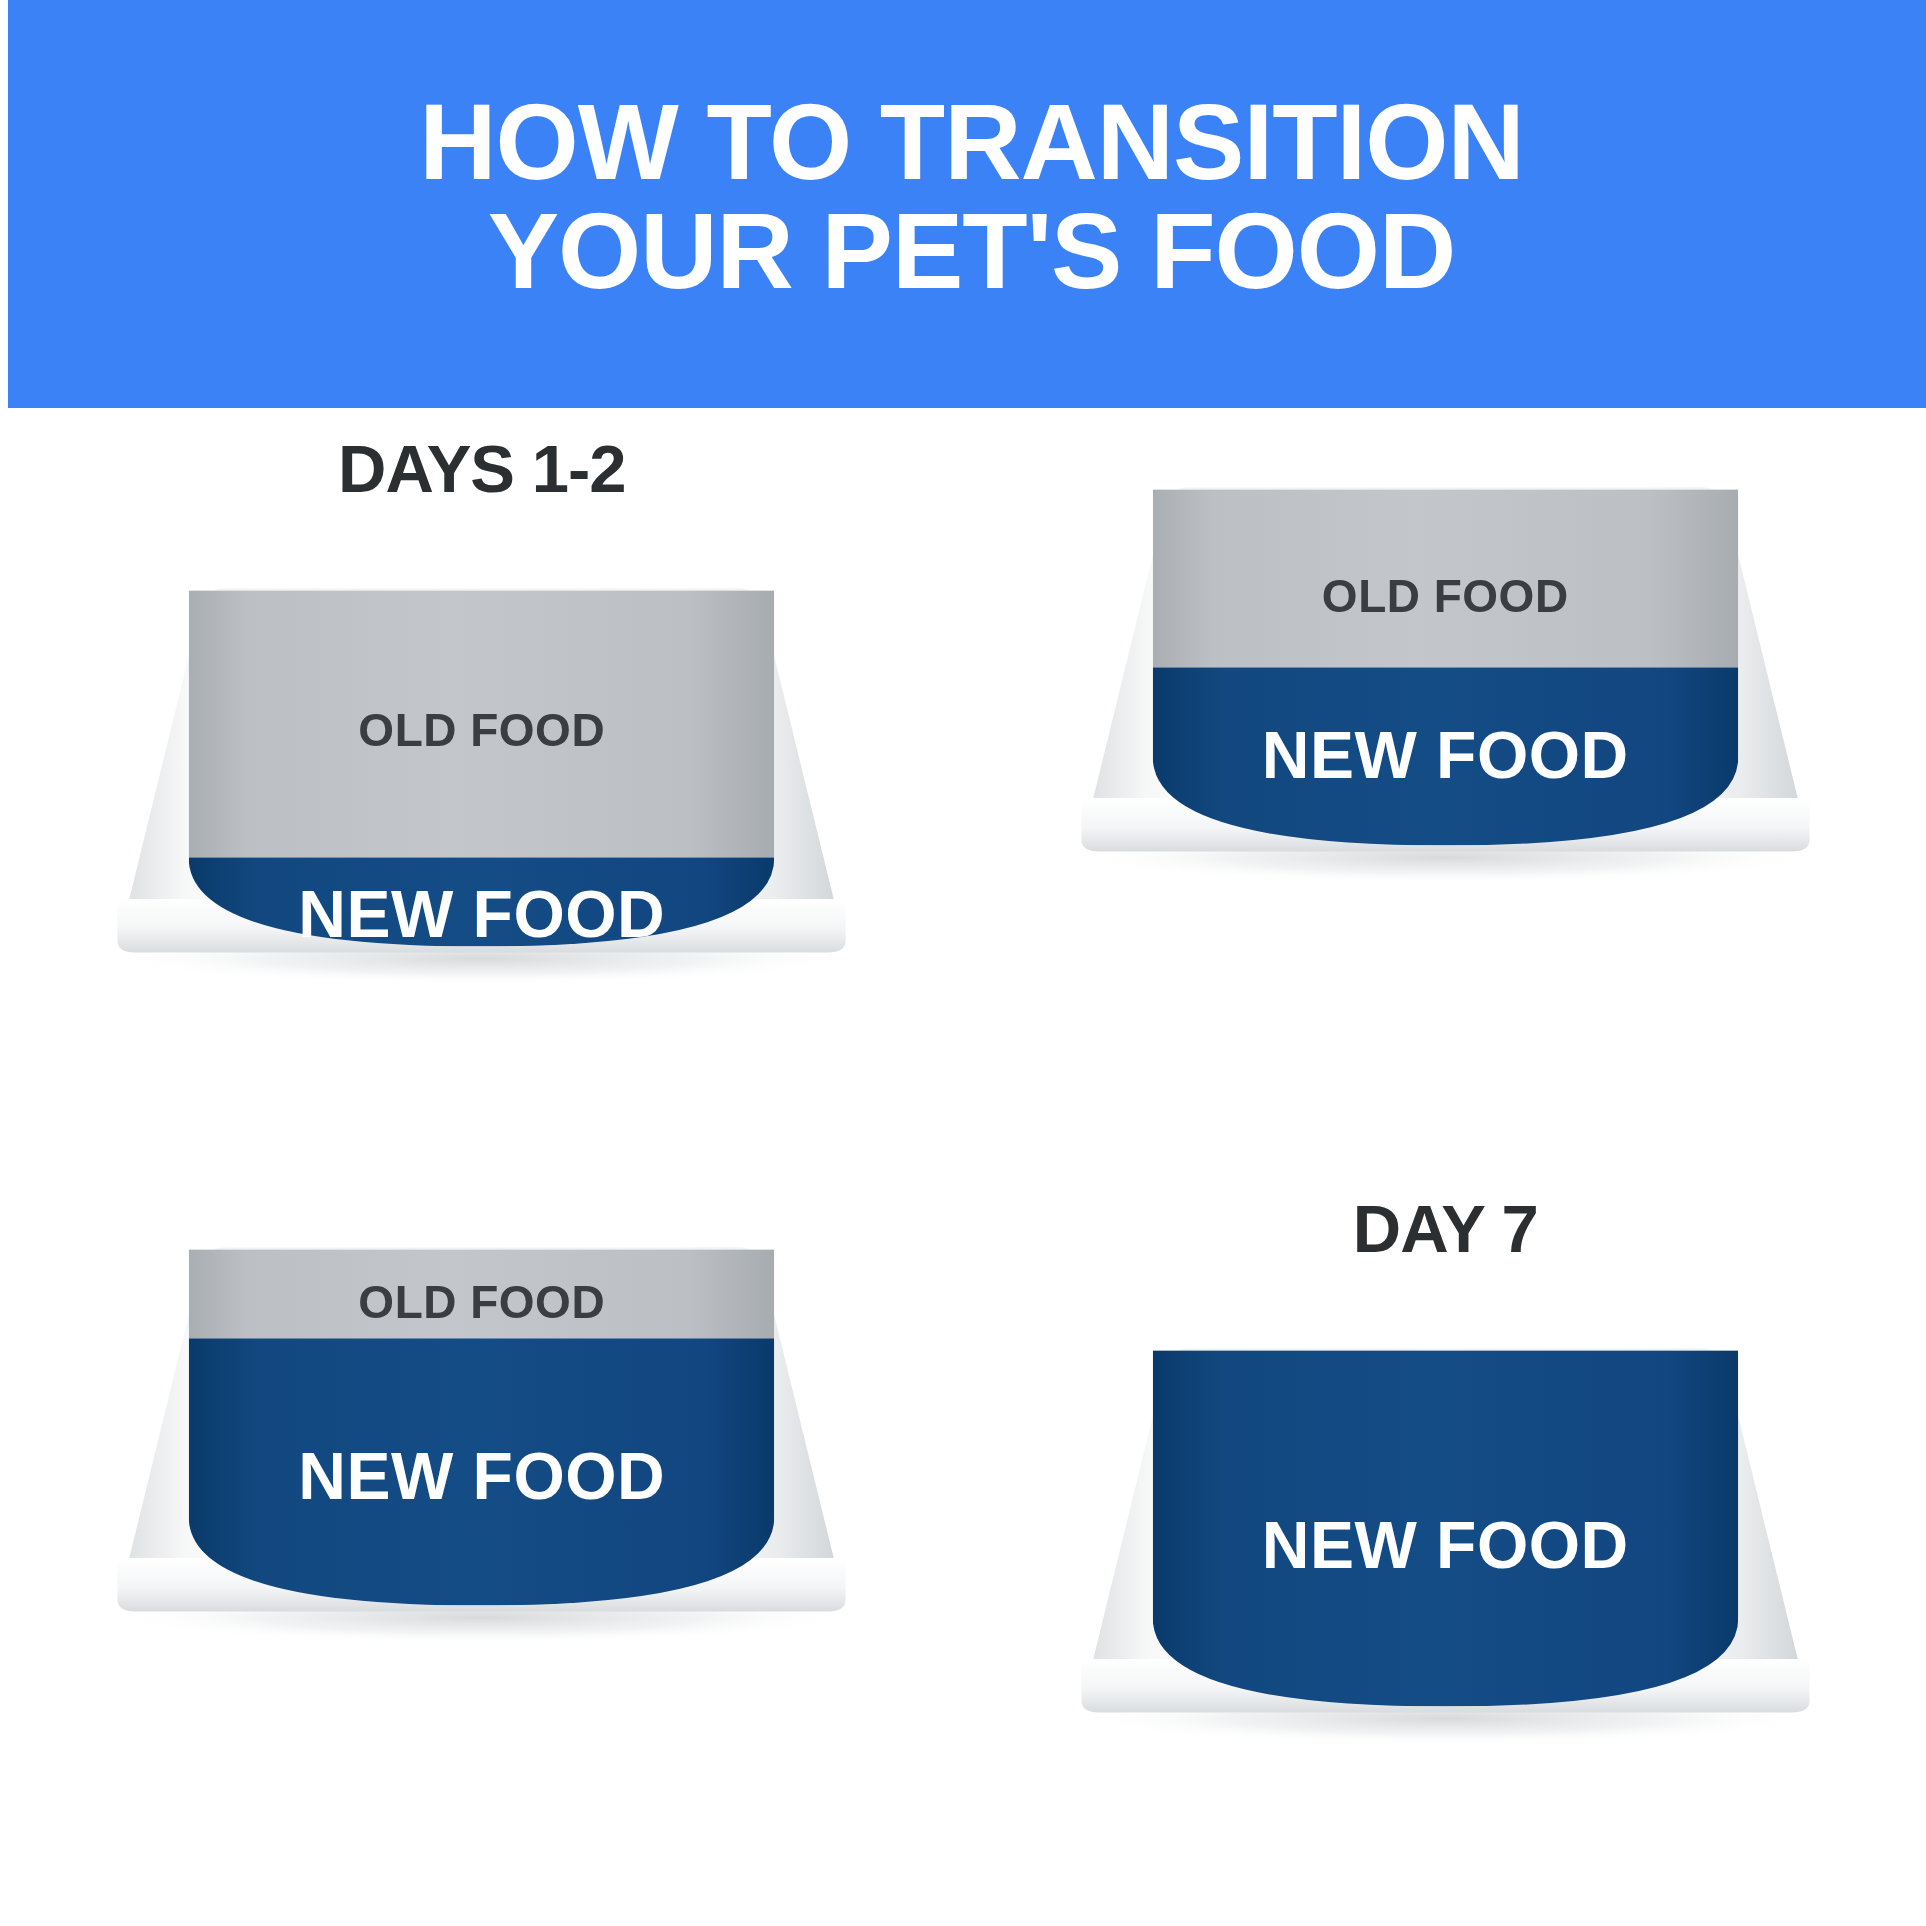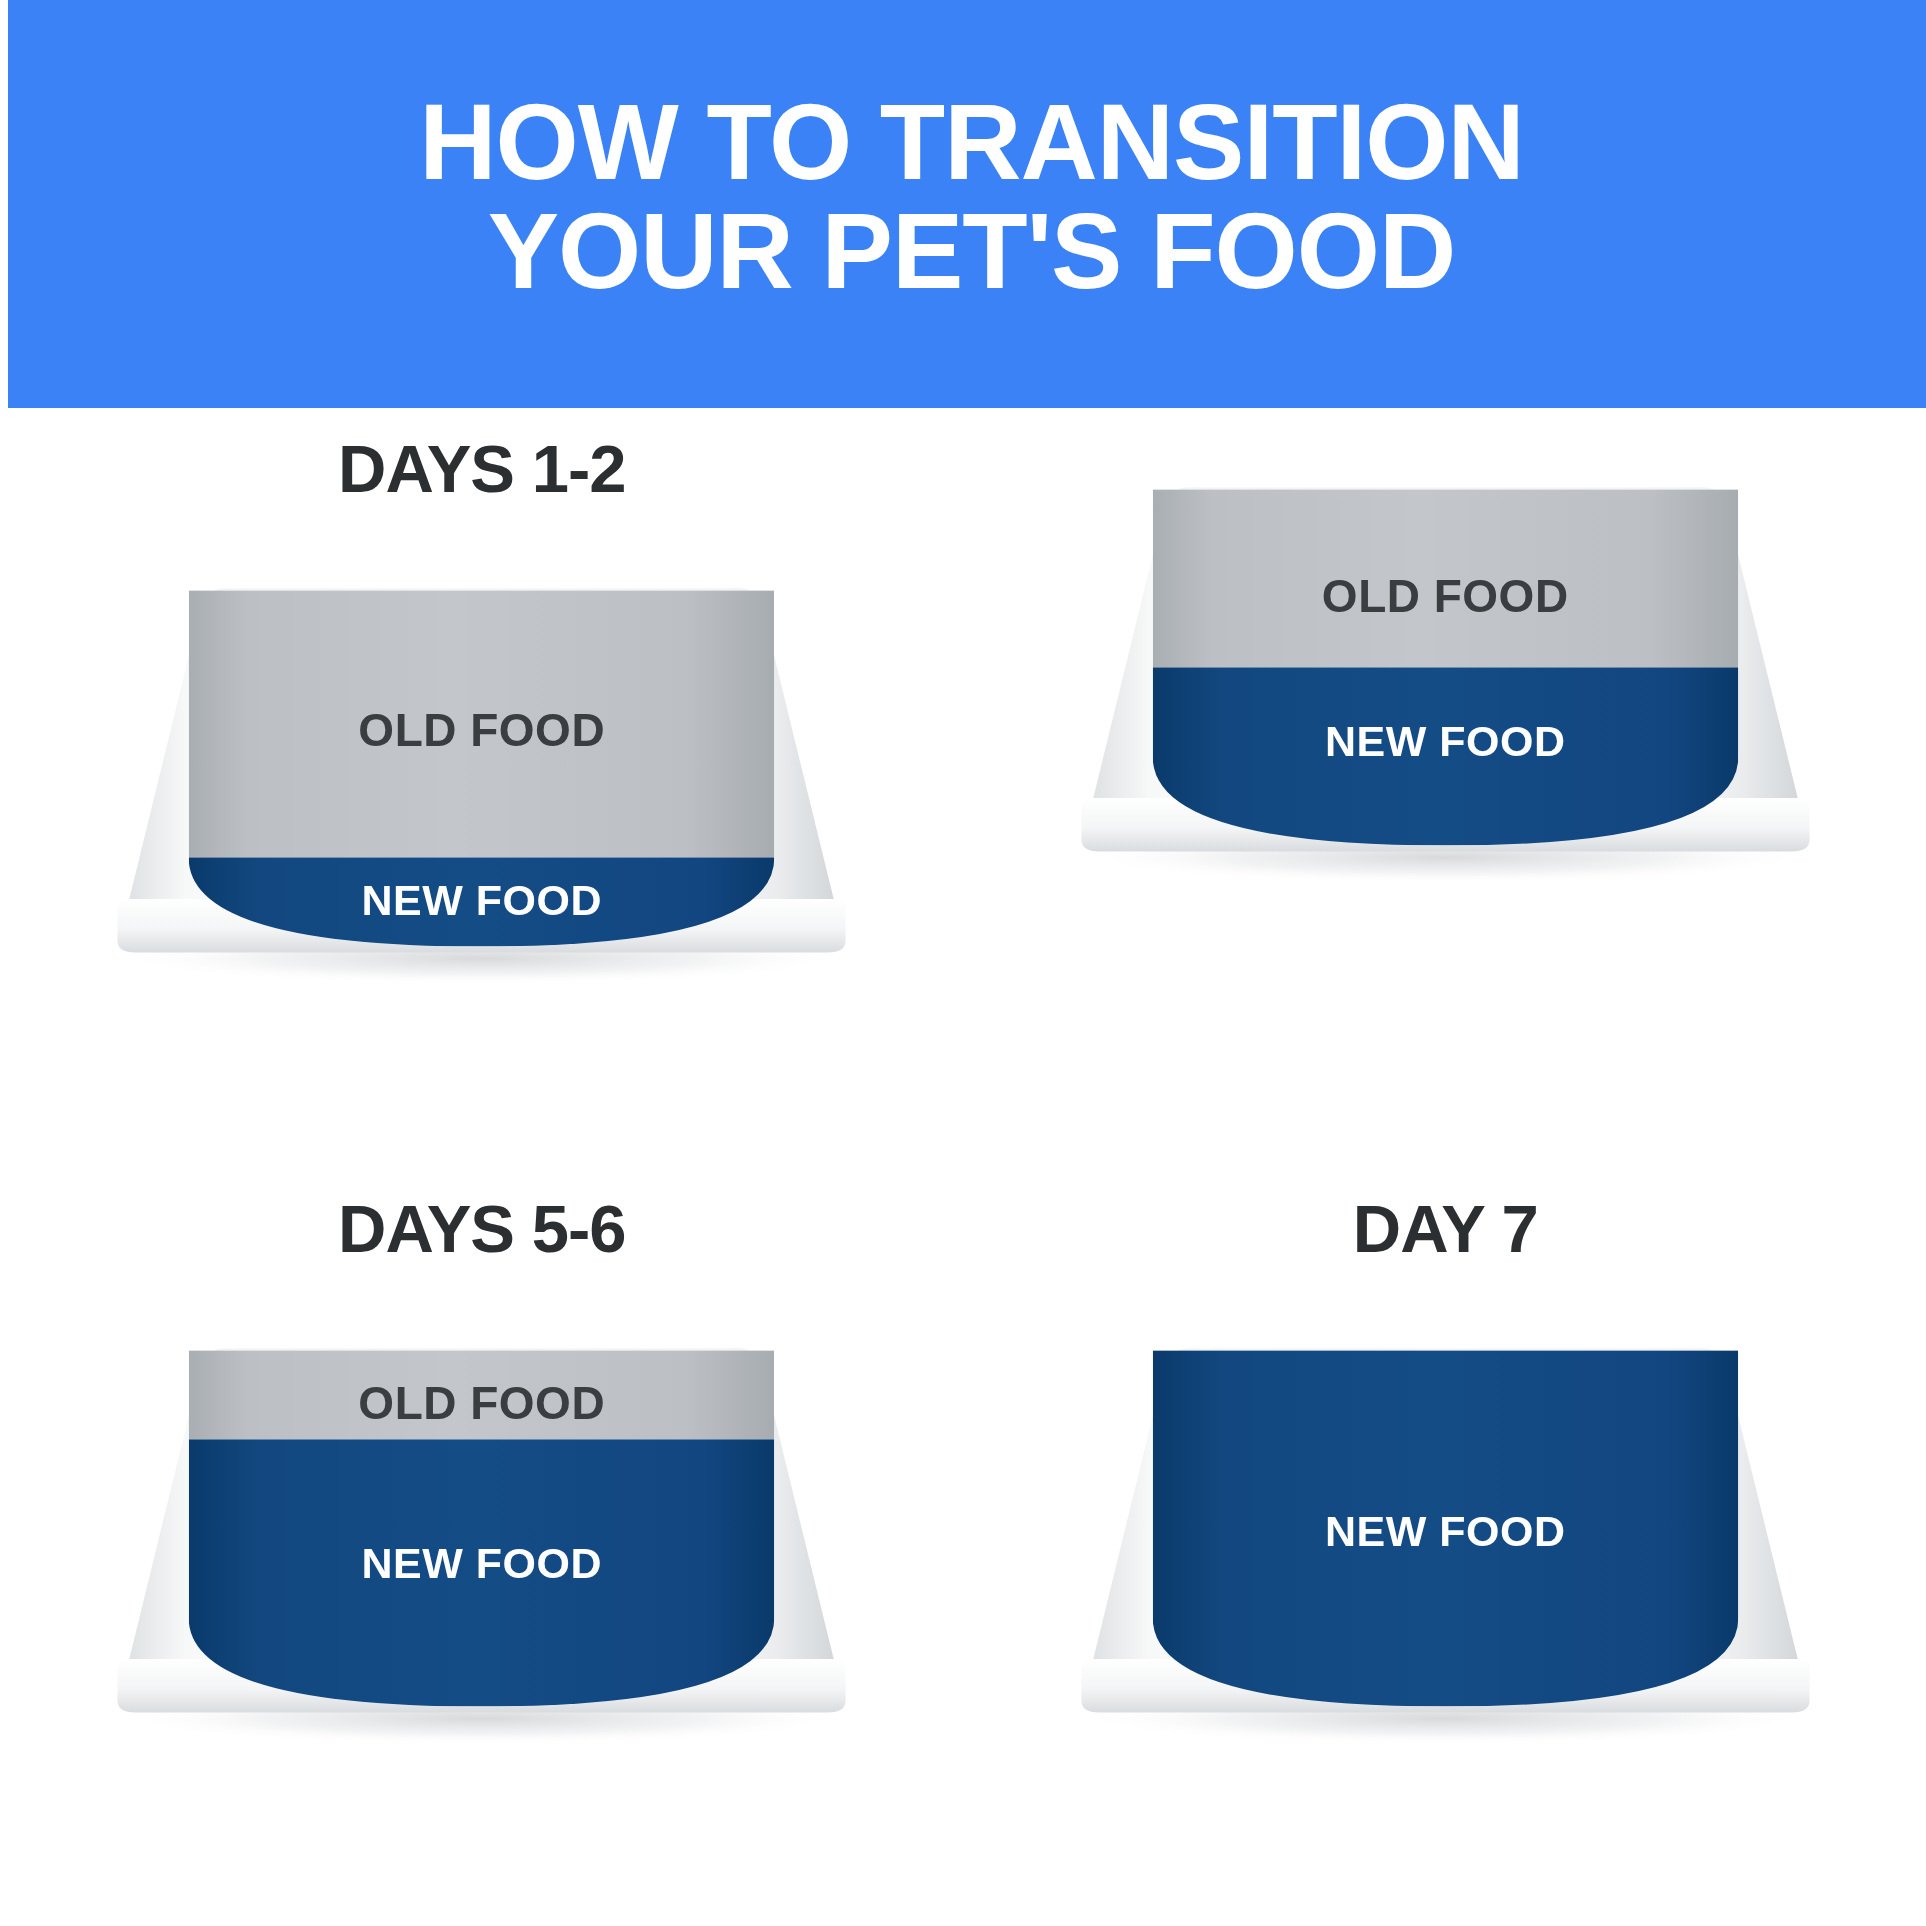--- a/index.html
+++ b/index.html
@@ -96,21 +96,21 @@
     font-weight: bold;
     pointer-events: none;
   }
   .label-old {
     color: #3A3E41;
     font-size: 46px;
     letter-spacing: 0.5px;
   }
   .label-new {
     color: #ffffff;
-    font-size: 43px;
+    font-size: 66px;
     letter-spacing: 0.5px;
   }
 </style>
 </head>
 <body>
 
 <div class="header-banner">
   <h1 class="header-title">HOW TO TRANSITION
 YOUR PET'S FOOD</h1>
 </div>
@@ -195,21 +195,20 @@
           <rect x="134" y="60" width="592" height="180" fill="url(#oldGrad0)"></rect>
           <rect x="134" y="240" width="592" height="180" fill="url(#newGrad0)"></rect>
         </g>
       </svg>
       <div class="food-label label-old" style="top:139px;">OLD FOOD</div>
       <div class="food-label label-new" style="top:287px;">NEW FOOD</div>
     </div>
   </div>
 
   <div class="step-cell">
-    <div class="step-label">DAYS 5-6</div>
     <div class="bowl">
       <svg class="bowl-svg" viewBox="0 0 860 470">
         <defs>
           <clipPath id="innerClip2">
             <path d="M134,60 L726,60 L726,330 Q726,420 430,420 Q134,420 134,330 Z"></path>
           </clipPath>
         </defs>
         <ellipse cx="430" cy="432" rx="370" ry="26" fill="url(#shadow0)"></ellipse>
         <path d="M170,58 Q152,58 146,78 L74,372 Q70,392 92,392 L768,392 Q790,392 786,372 L714,78 Q708,58 690,58 Z" fill="url(#bodyGrad0)"></path>
         <path d="M66,372 Q62,372 62,382 L62,414 Q62,426 80,426 L780,426 Q798,426 798,414 L798,382 Q798,372 794,372 Z" fill="url(#baseGrad0)"></path>

